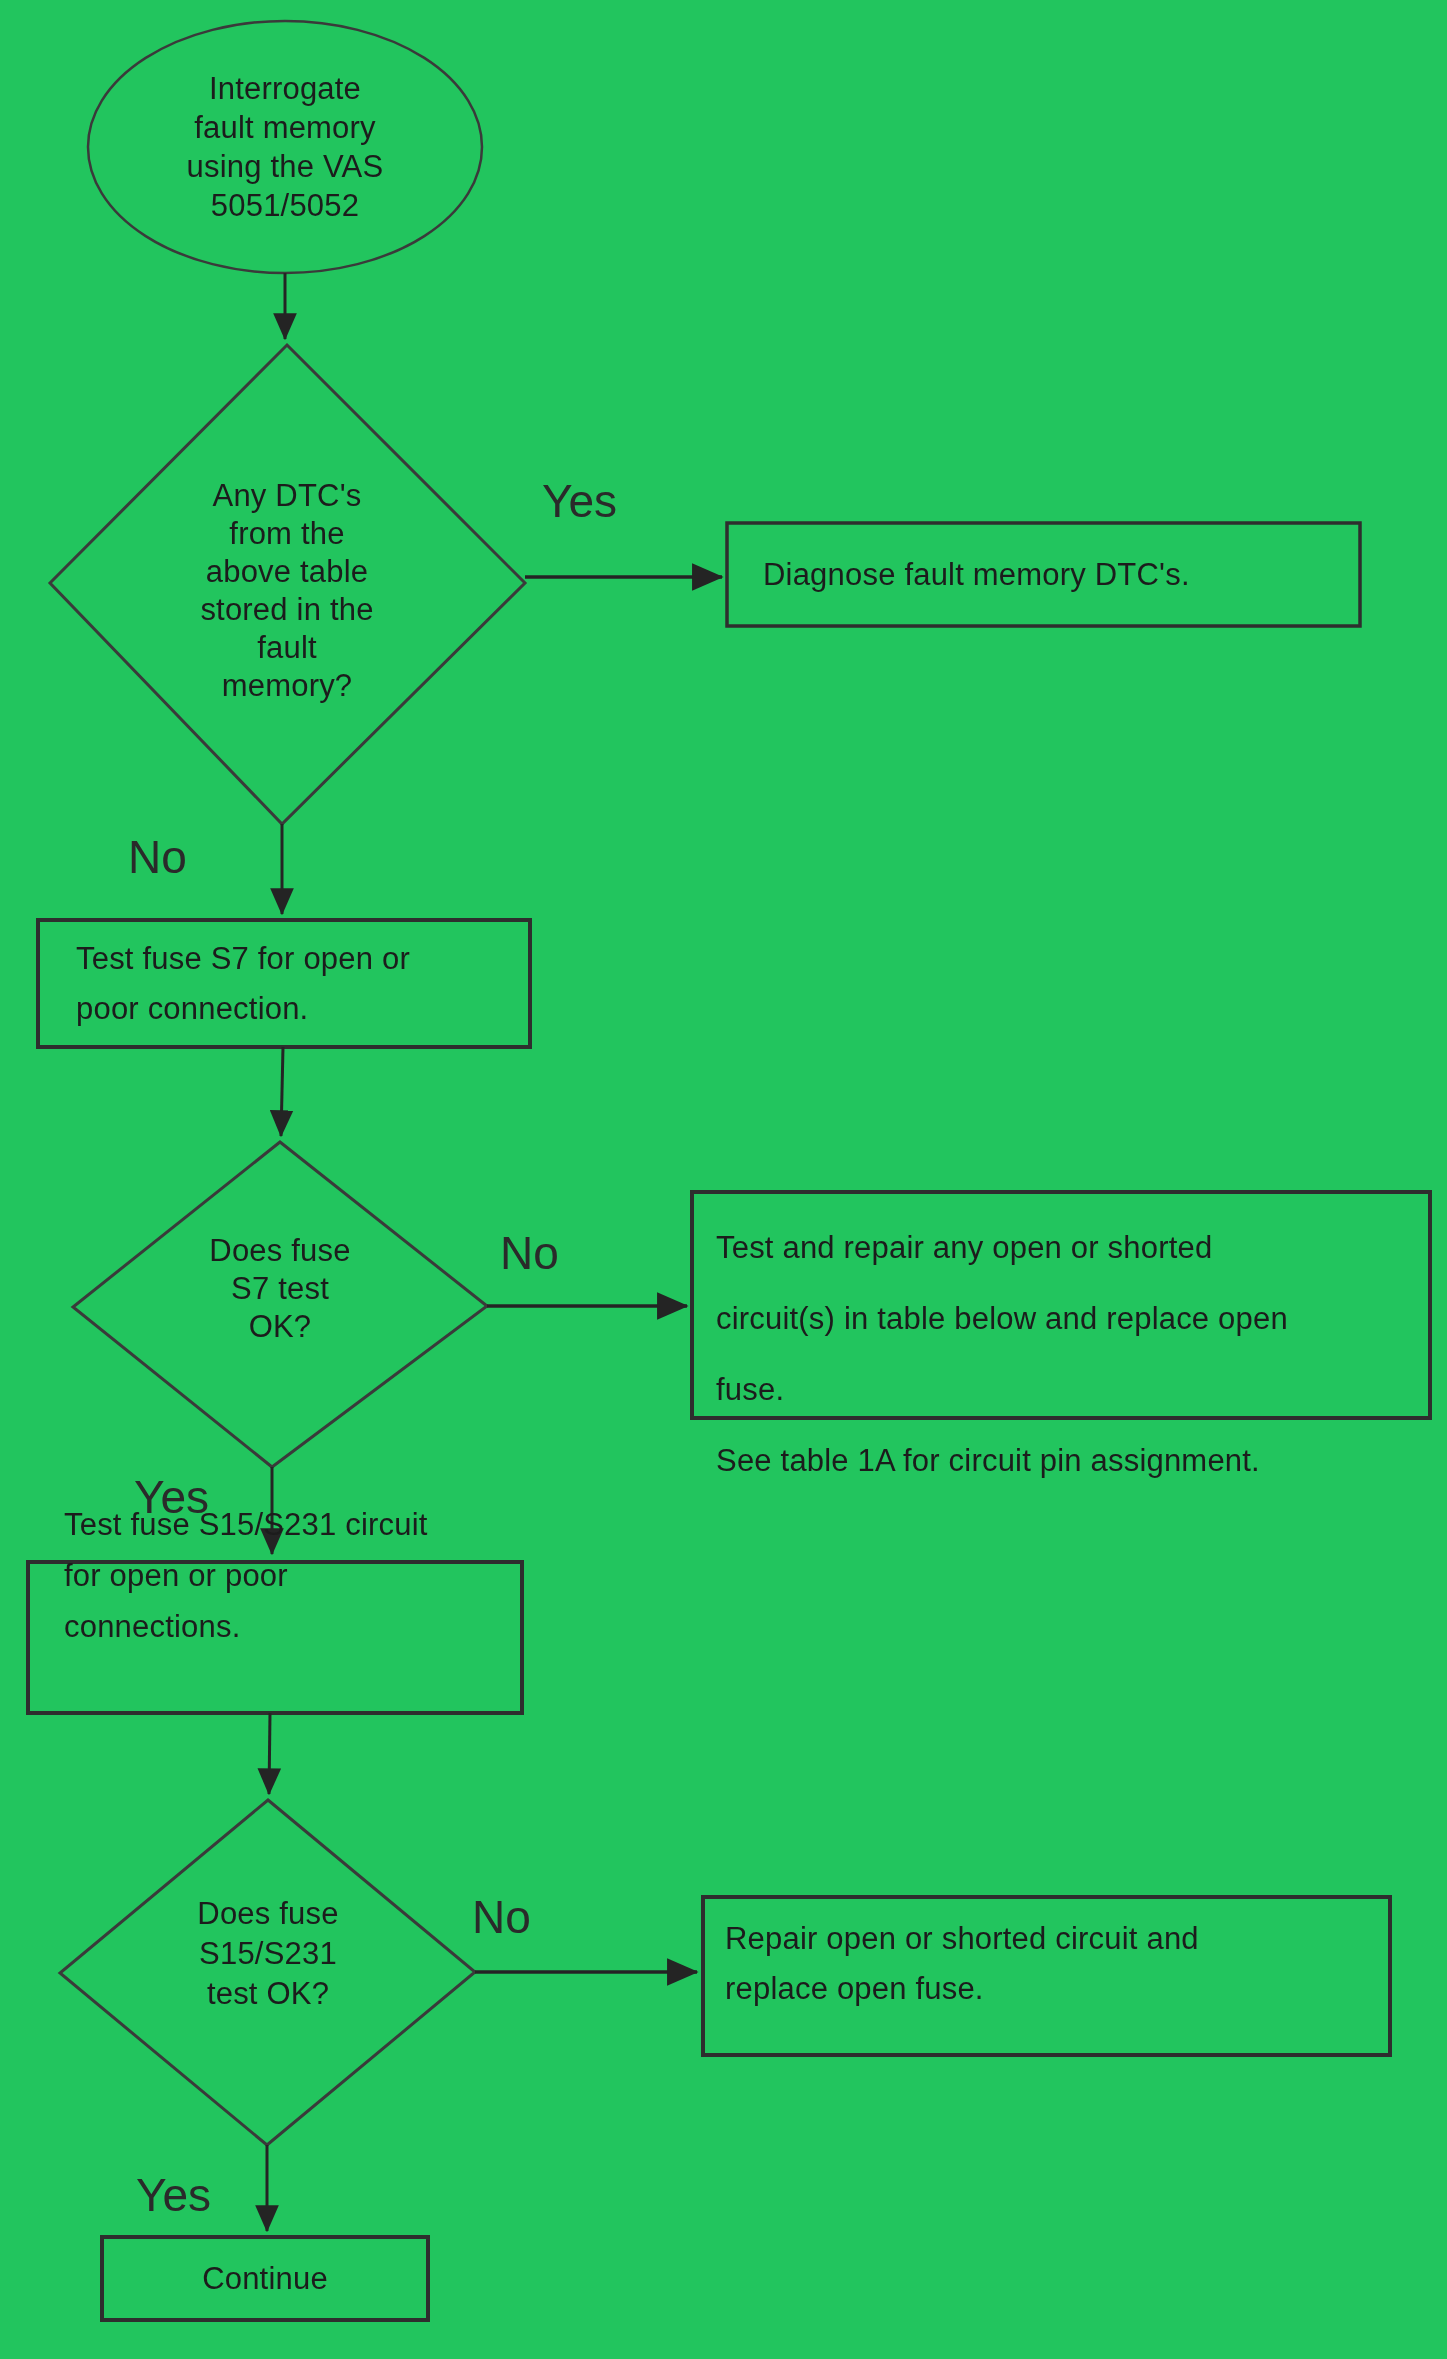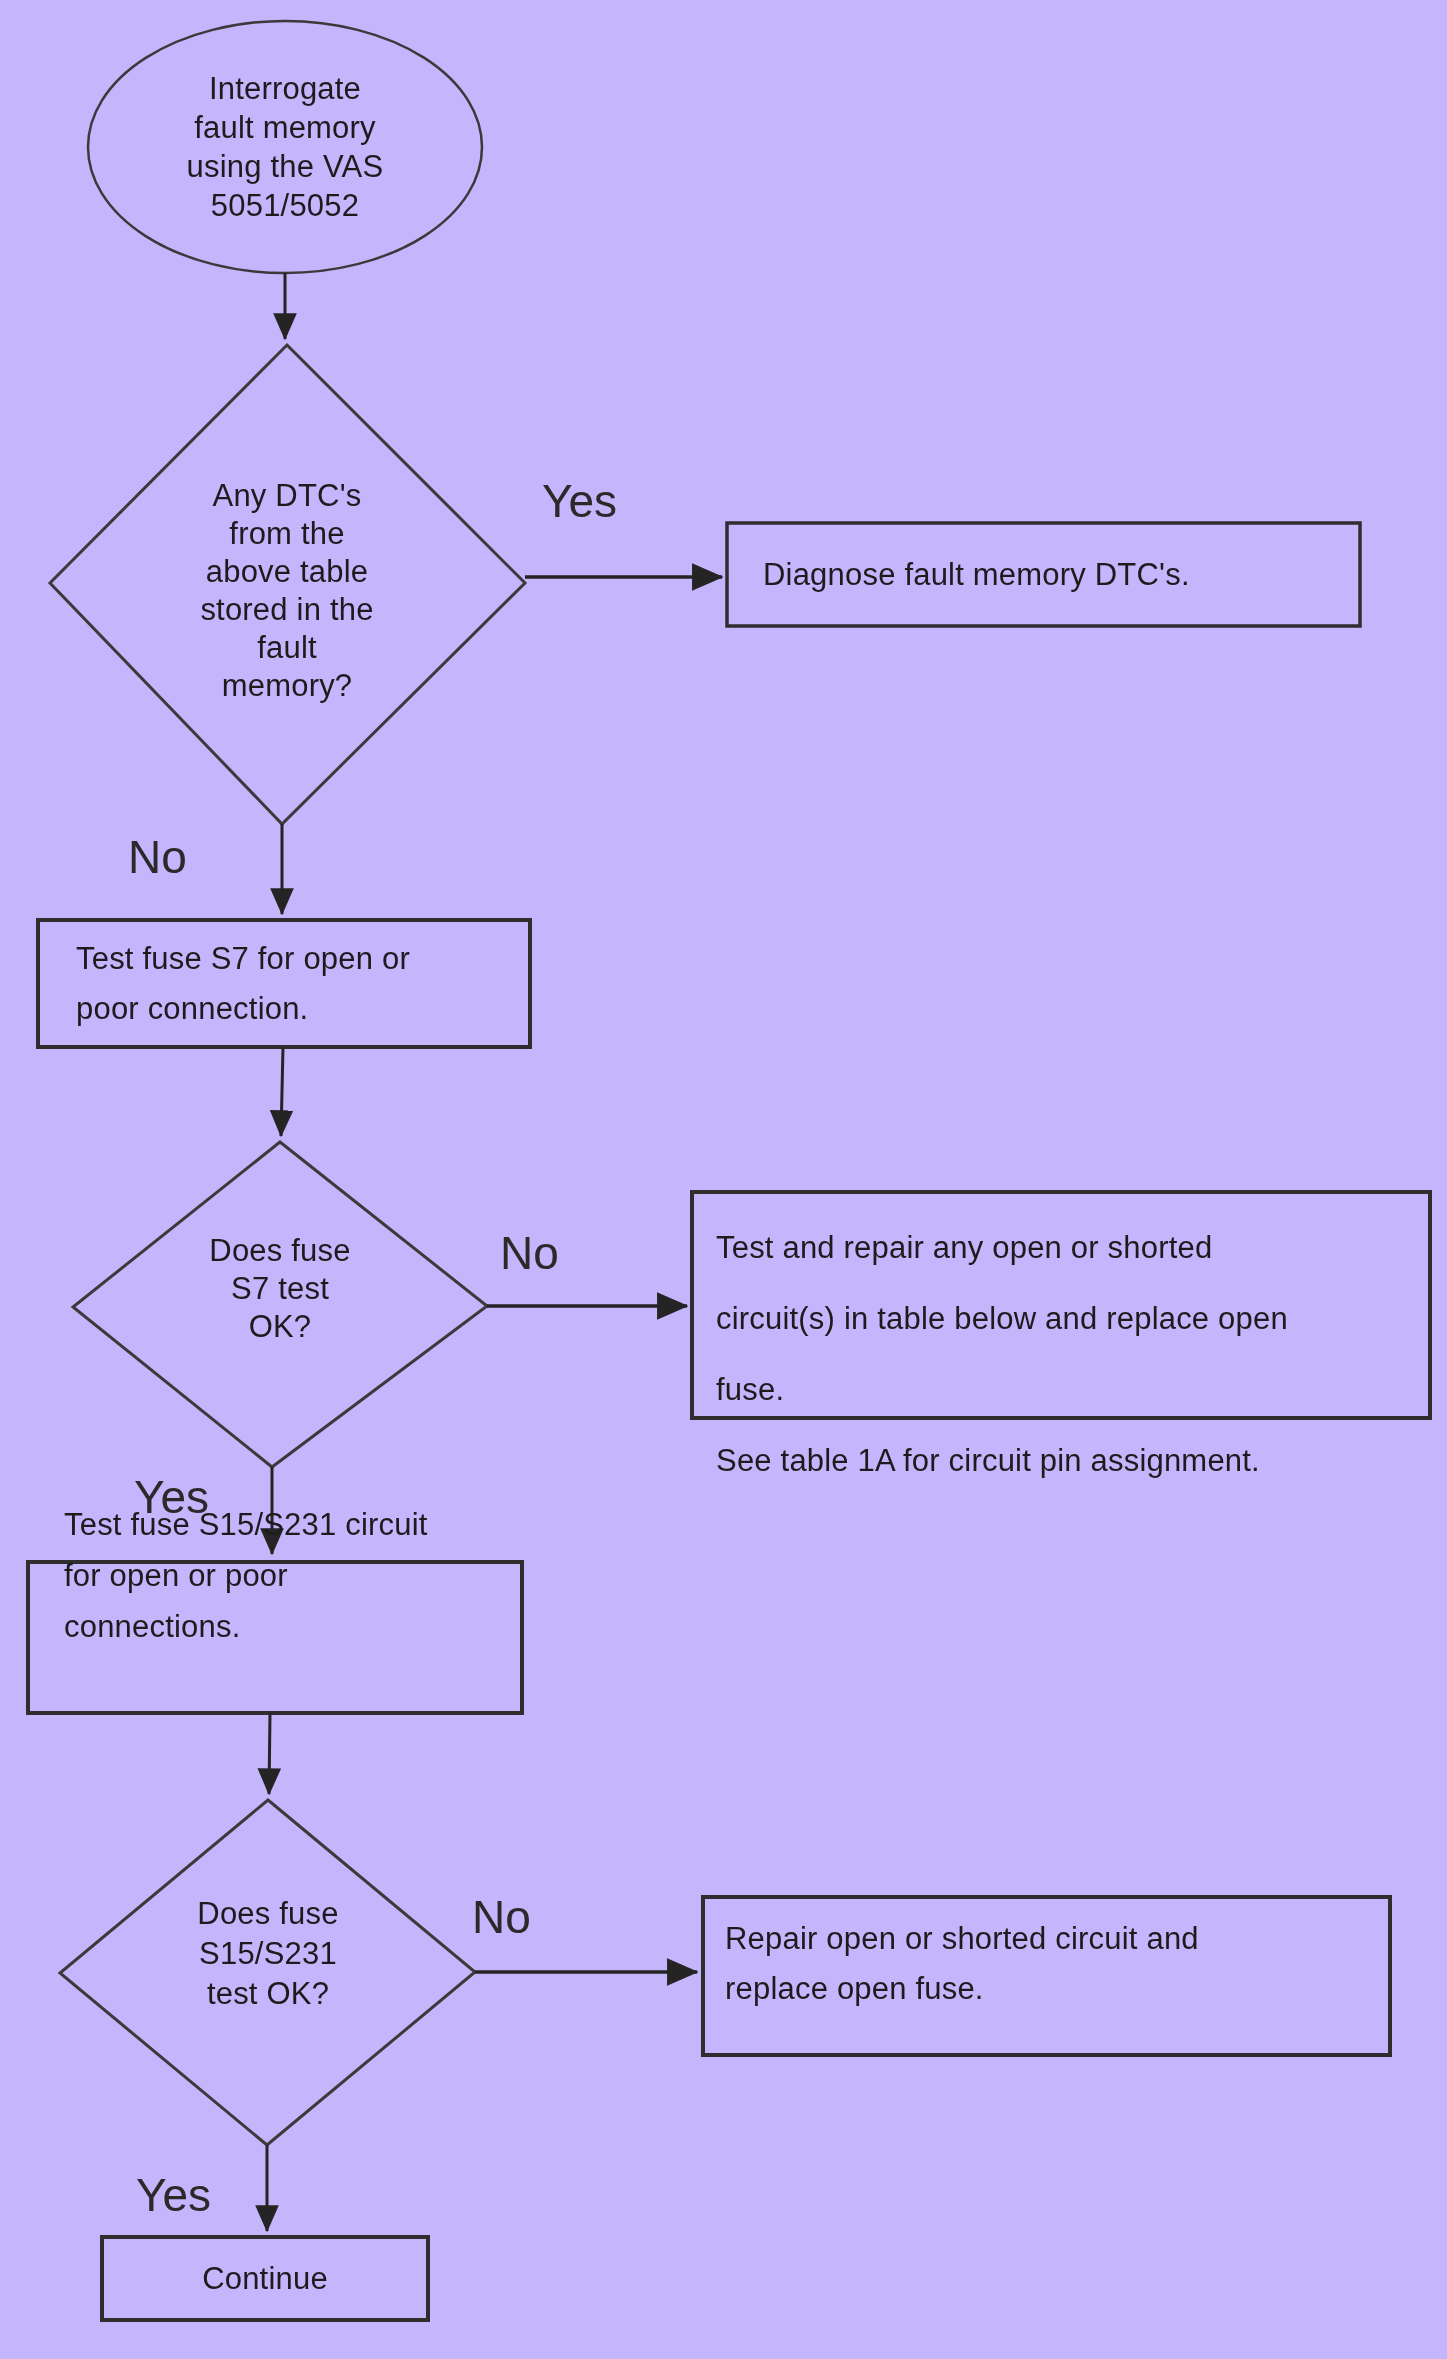--- a/index.html
+++ b/index.html
@@ -4,21 +4,21 @@
 <style>
   html, body {
     margin: 0;
     padding: 0;
     background: #fcfcfc;
   }
   .canvas {
     position: relative;
     width: 1447px;
     height: 2359px;
-    background: #c4b5fd;
+    background: #22c55e;
     font-family: "Liberation Sans", sans-serif;
     color: #1c1c1c;
     overflow: hidden;
   }
   .canvas svg {
     position: absolute;
     left: 0;
     top: 0;
   }
   .lbl {

